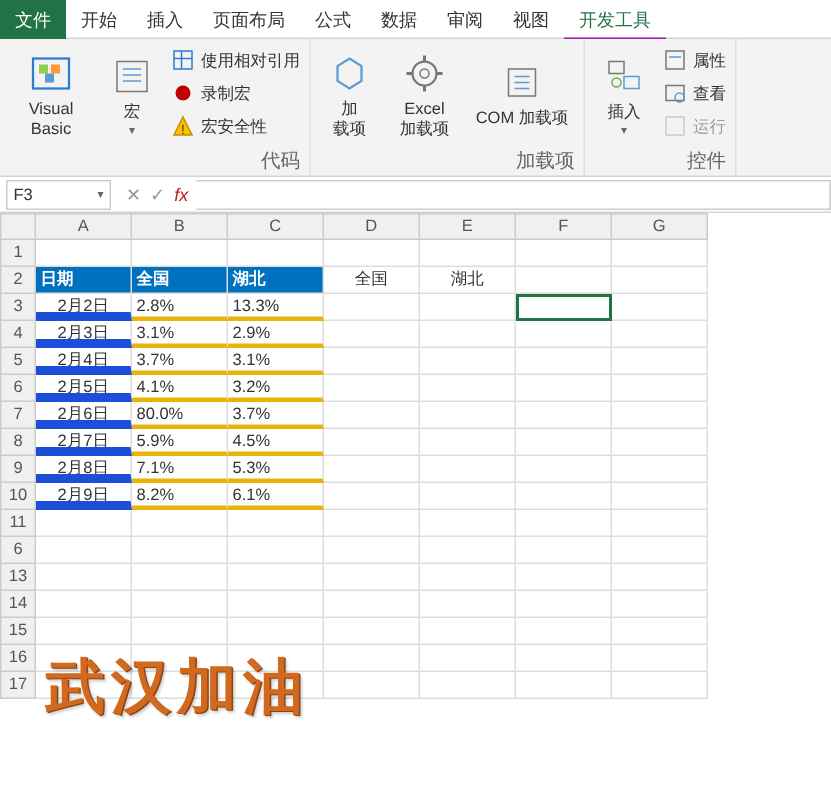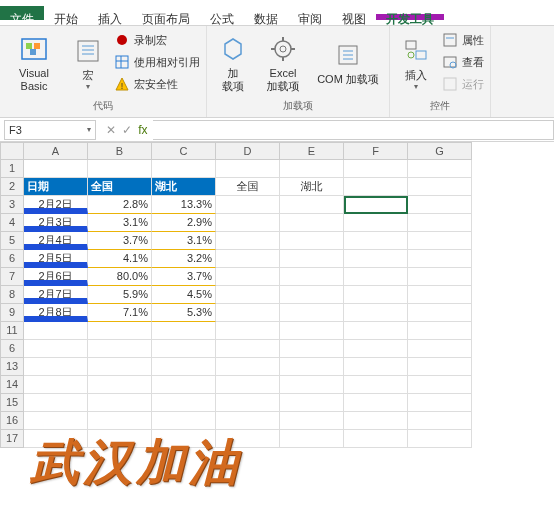--- a/index.html
+++ b/index.html
@@ -1,50 +1,50 @@
 <!DOCTYPE html>
 <html><head>
 <meta charset="utf-8">
 <style>
 *{box-sizing:border-box;margin:0;padding:0;font-family:"Microsoft YaHei",SimSun,sans-serif}
 body{background:#fff;font-size:12px;color:#333;width:554px;height:525px;overflow:hidden;position:relative}
 .ribbon-tabs{display:flex;align-items:center;height:26px;background:#fff;border-bottom:1px solid #d4d4d4}
-.tab{padding:0 10px;height:14px;line-height:26px;cursor:pointer;font-size:12px}
+.tab{padding:0 10px;height:26px;line-height:26px;cursor:pointer;font-size:12px}
 .tab.file{background:#217346;color:#fff}
-.tab.active{color:#217346;border-bottom:6px solid #a21caf;font-weight:bold}
+.tab.active{color:#217346;border-bottom:1px solid #a21caf;font-weight:normal}
 .ribbon{display:flex;height:92px;background:#f3f3f3;border-bottom:1px solid #d4d4d4}
 .group{display:flex;flex-direction:column;justify-content:space-between;border-right:1px solid #e0e0e0;padding:4px 6px 2px}
 .group-body{display:flex;gap:6px;align-items:flex-start;flex:1}
-.group-label{text-align:center;font-size:10px;color:#666;padding:2px 0}
+.group-label{text-align:right;font-size:13px;color:#666;padding:2px 0}
 .big-btn{display:flex;flex-direction:column;align-items:center;justify-content:center;width:56px;height:66px;cursor:pointer;font-size:11px;text-align:center;line-height:1.2}
 .big-btn .ico{width:32px;height:32px;margin-bottom:2px;display:flex;align-items:center;justify-content:center}
 .small-btns{display:flex;flex-direction:column;gap:2px}
 .small-btn{display:flex;align-items:center;gap:4px;height:20px;cursor:pointer;font-size:11px;white-space:nowrap}
 .small-btn .sico{width:16px;height:16px;flex-shrink:0}
 .disabled{opacity:.45}
 .formula-bar{display:flex;align-items:center;height:24px;border-bottom:1px solid #d4d4d4;background:#fff}
-.name-box{width:92px;height:20px;border:1px solid #ccc;margin:0 4px;padding:0 4px;background:#fff;display:flex;align-items:center;justify-content:space-between;font-size:11px}
+.name-box{width:70px;height:20px;border:1px solid #ccc;margin:0 4px;padding:0 4px;background:#fff;display:flex;align-items:center;justify-content:space-between;font-size:11px}
 .fbar-btns{display:flex;align-items:center;gap:6px;padding:0 6px;color:#999}
 .fbar-btns span{font-size:12px}
-.fx{color:#4d7c0f}
+.fx{font-style:italic;color:#b91c1c}
 .fbar-input{flex:1;height:20px;border:1px solid #ccc;border-left:none;padding:0 4px}
 .grid{position:relative}
 .corner{position:absolute;left:0;top:0;width:24px;height:18px;background:#f0f0f0;border:1px solid #ccc}
 .col-headers{display:flex;margin-left:24px;height:18px}
 .ch{width:64px;height:18px;background:#f0f0f0;border:1px solid #ccc;border-left:none;text-align:center;line-height:16px;font-size:11px;color:#555}
 .rows{}
 .row{display:flex;height:18px}
 .rh{width:24px;height:18px;background:#f0f0f0;border:1px solid #ccc;border-top:none;text-align:center;line-height:16px;font-size:11px;color:#555}
 .cell{width:64px;height:18px;border-right:1px solid #ddd;border-bottom:1px solid #ddd;padding:0 3px;line-height:16px;font-size:11px;overflow:hidden;white-space:nowrap}
 .hdr{background:#0070C0;color:#fff;text-align:left;font-weight:bold}
-.dat{text-align:right;border-bottom:1px solid #eab308}
+.dat{text-align:left;border-bottom:3px solid #eab308}
 .datc{text-align:center;border-bottom:6px solid #1d4ed8}
 .txt{text-align:center}
 .active-cell{border:2px solid #217346!important}
-.wuhan{position:absolute;left:30px;top:430px;font-family:"STXingkai","KaiTi",cursive;font-size:49px;font-weight:bold;color:#D2691E;letter-spacing:4px;text-shadow:1px 1px 0 #8B4513,2px 2px 2px rgba(0,0,0,.2);font-style:italic}
+.wuhan{position:absolute;left:30px;top:430px;font-family:"STXingkai","KaiTi",cursive;font-size:40px;font-weight:bold;color:#D2691E;letter-spacing:4px;text-shadow:1px 1px 0 #8B4513,2px 2px 2px rgba(0,0,0,.2);}
 .dd{font-size:8px;color:#666}
 </style>
 </head>
 <body>
 
 <div class="ribbon-tabs">
   <div class="tab file">文件</div>
   <div class="tab">开始</div>
   <div class="tab">插入</div>
   <div class="tab">页面布局</div>
@@ -77,31 +77,31 @@
               <line x1="8" y1="13" x2="20" y2="13" stroke="#5B9BD5"></line>
               <line x1="8" y1="17" x2="20" y2="17" stroke="#5B9BD5"></line>
             </svg>
           </div>
         <span>宏</span>
         <span class="dd">▾</span>
       </div>
       <div class="small-btns">
         <div class="small-btn">
             <span class="sico"><svg width="16" height="16">
-                <circle cx="8" cy="8" r="5" fill="#C00000"></circle>
-              </svg></span>
-            <span>录制宏</span>
-          </div>
-        <div class="small-btn">
-            <span class="sico"><svg width="16" height="16">
                 <rect x="2" y="2" width="12" height="12" fill="none" stroke="#2B7CD3"></rect>
                 <line x1="2" y1="7" x2="14" y2="7" stroke="#2B7CD3"></line>
                 <line x1="7" y1="2" x2="7" y2="14" stroke="#2B7CD3"></line>
               </svg></span>
             <span>使用相对引用</span>
+          </div>
+        <div class="small-btn">
+            <span class="sico"><svg width="16" height="16">
+                <circle cx="8" cy="8" r="5" fill="#C00000"></circle>
+              </svg></span>
+            <span>录制宏</span>
           </div>
         <div class="small-btn">
             <span class="sico"><svg width="16" height="16">
                 <polygon points="8,2 14,14 2,14" fill="#FFC000" stroke="#C09000"></polygon>
                 <text x="8" y="13" text-anchor="middle" font-size="9" fill="#333">!</text>
               </svg></span>
             <span>宏安全性</span>
           </div>
       </div>
     </div>
@@ -297,20 +297,30 @@
         <div class="rh">9</div>
         <div class="cell datc">2月8日</div>
         <div class="cell dat">7.1%</div>
         <div class="cell dat">5.3%</div>
         <div class="cell "></div>
         <div class="cell "></div>
         <div class="cell "></div>
         <div class="cell "></div>
       </div>
       <div class="row">
+        <div class="rh">10</div>
+        <div class="cell datc">2月9日</div>
+        <div class="cell dat">8.2%</div>
+        <div class="cell dat">6.1%</div>
+        <div class="cell "></div>
+        <div class="cell "></div>
+        <div class="cell "></div>
+        <div class="cell "></div>
+      </div>
+      <div class="row">
         <div class="rh">11</div>
         <div class="cell "></div>
         <div class="cell "></div>
         <div class="cell "></div>
         <div class="cell "></div>
         <div class="cell "></div>
         <div class="cell "></div>
         <div class="cell "></div>
       </div>
       <div class="row">

